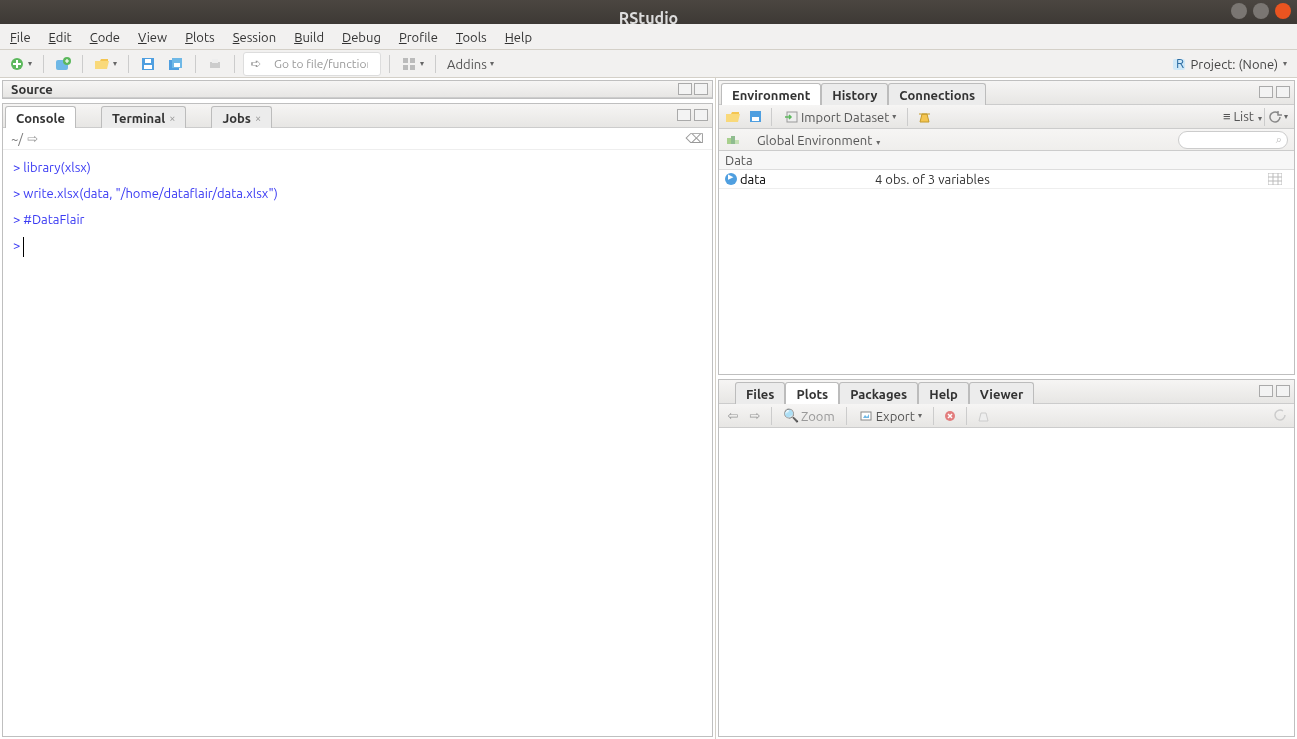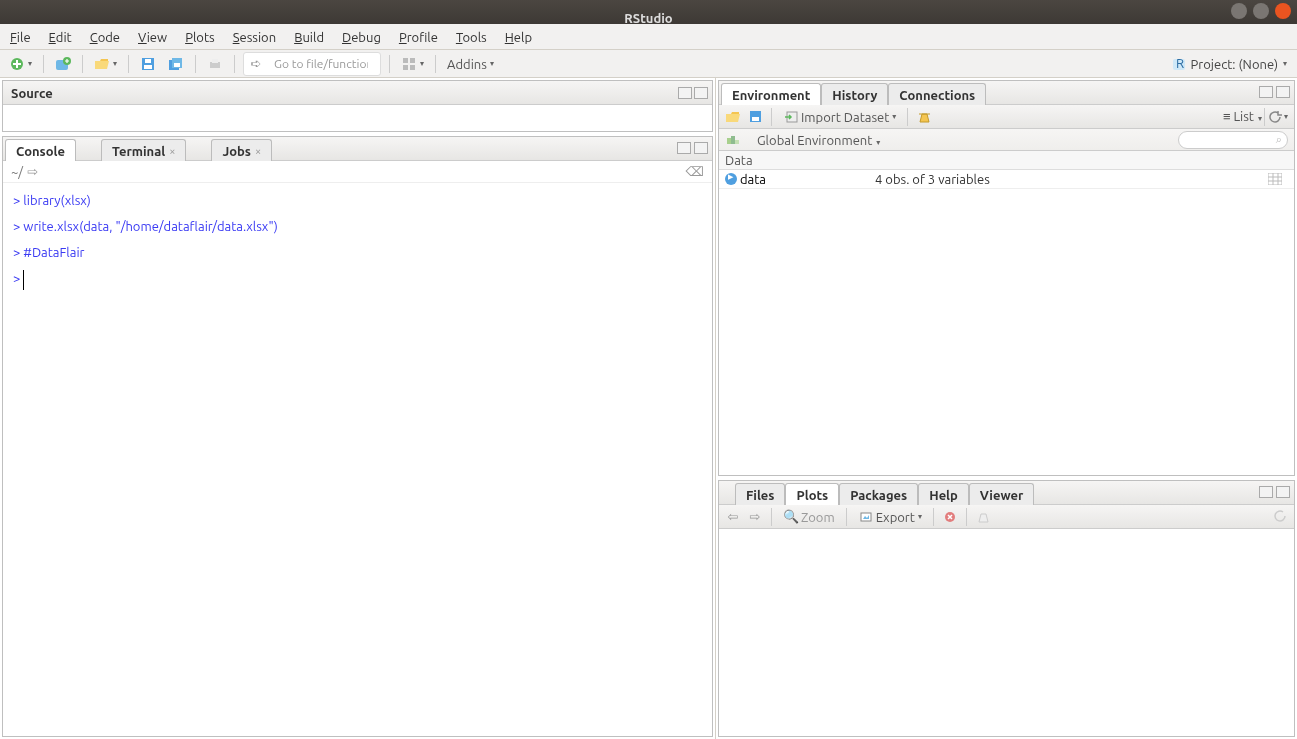--- a/index.html
+++ b/index.html
@@ -1,20 +1,20 @@
 <!DOCTYPE html>
 <html><head>
 <meta charset="utf-8">
 <style>
   * { box-sizing: border-box; margin: 0; padding: 0; font-family: "Ubuntu", "Segoe UI", Arial, sans-serif; font-size: 13px; }
   body { width: 1297px; height: 739px; overflow: hidden; background: #fff; }
 
   
   .titlebar { height: 24px; background: linear-gradient(#4b4641,#3d3935); display:flex; align-items:center; justify-content:center; position:relative; color:#ddd; }
-  .titlebar .title { font-weight: bold; font-size:13px;margin-top:12px; }
+  .titlebar .title { font-weight: bold; font-size:16px;margin-top:12px; }
   .titlebar .wbtns { position:absolute; right:6px; top:3px; display:flex; gap:6px; }
   .wbtn { width:16px; height:16px; border-radius:50%; display:flex; align-items:center; justify-content:center; font-size:10px; }
   .wbtn.min { background:#7a7672; }
   .wbtn.max { background:#7a7672; }
   .wbtn.cls { background:#e95420; }
 
   
   .menubar { height:26px; background:#f2f1f0; border-bottom:1px solid #d4d0c8; display:flex; align-items:center; padding:0 10px; gap:18px; color:#333; }
   .menubar span { cursor:default; }
   .menubar span u { text-decoration: underline; }
@@ -39,33 +39,33 @@
   .pane-header { height:24px; background:linear-gradient(#f6f5f4,#e7e6e4); border-bottom:1px solid #ccc; display:flex; align-items:center; padding:0 8px; font-weight:bold; color:#333; position:relative;}
   .pane-header .pane-btns { position:absolute; right:4px; display:flex; gap:2px;}
   .pane-minimax { width:14px; height:12px; border:1px solid #aaa; display:inline-block; background:#f3f3f3;}
   .pane-toolbar { height:24px; background:linear-gradient(#f6f5f4,#e7e6e4); border-bottom:1px solid #ccc; display:flex; align-items:center; padding:0 6px; gap:6px; color:#555; font-size:12px;}
   .tabstrip { height:24px; background:linear-gradient(#f6f5f4,#e7e6e4); border-bottom:1px solid #ccc; display:flex; align-items:flex-end; padding-left:2px;}
   .tab { height:22px; padding:3px 10px; border:1px solid #bcbcbc; border-bottom:none; background:#ececec; border-radius:3px 3px 0 0; margin-right:0px; font-weight:bold; color:#333; display:flex; align-items:center; gap:4px; position:relative; top:1px;}
   .tab.active { background:#fff; }
   .tab .close-x { color:#999; font-weight:normal; font-size:11px;}
 
   
-  .source { height:52px;}
+  .source { height:19px;justify-content:center;}
 
   
   .console-pane { flex:1;}
   .console-sub { height:22px; border-bottom:1px solid #eee; display:flex; align-items:center; padding:0 8px; font-size:12px; color:#777;}
   .console-sub .right { margin-left:auto; display:flex; gap:6px;}
   .console-body { flex:1; padding:4px 10px; font-family: "DejaVu Sans Mono","Menlo","Consolas",monospace; font-size:17px; line-height:26px; overflow:hidden;}
   .prompt { color:#3a3af3; }
   .code-blue { color:#3a3af3; }
   .cursor { display:inline-block; width:1px; height:20px; background:#000; vertical-align:middle;}
 
   
-  .env-pane { height:396px;}
+  .env-pane { height:295px;}
   .env-body { flex:1; overflow:hidden; font-family:"DejaVu Sans Mono",monospace; font-size:16px;}
   .env-section { padding:2px 6px; background:#f7f7f7; border-bottom:1px solid #ddd; color:#555;}
   .env-row { display:flex; border-bottom:1px solid #eee; padding:2px 6px; align-items:center;}
   .env-name { width:150px; display:flex; align-items:center; gap:3px;}
   .env-desc { flex:1; color:#333;}
   .env-open { width:20px; color:#aaa;}
   .circ-blue { display:inline-block; width:12px; height:12px; border-radius:50%; background:#4f9fe0; position:relative;}
   .circ-blue::after{content:"▶"; color:#fff; font-size:7px; position:absolute; left:3px; top:-1px;}
   .env-tool-right { margin-left:auto; display:flex; align-items:center; text-align:center;}
   .search-box { width:110px; height:18px; border:1px solid #ccc; border-radius:9px; padding:0 16px 0 6px; font-size:11px;}

